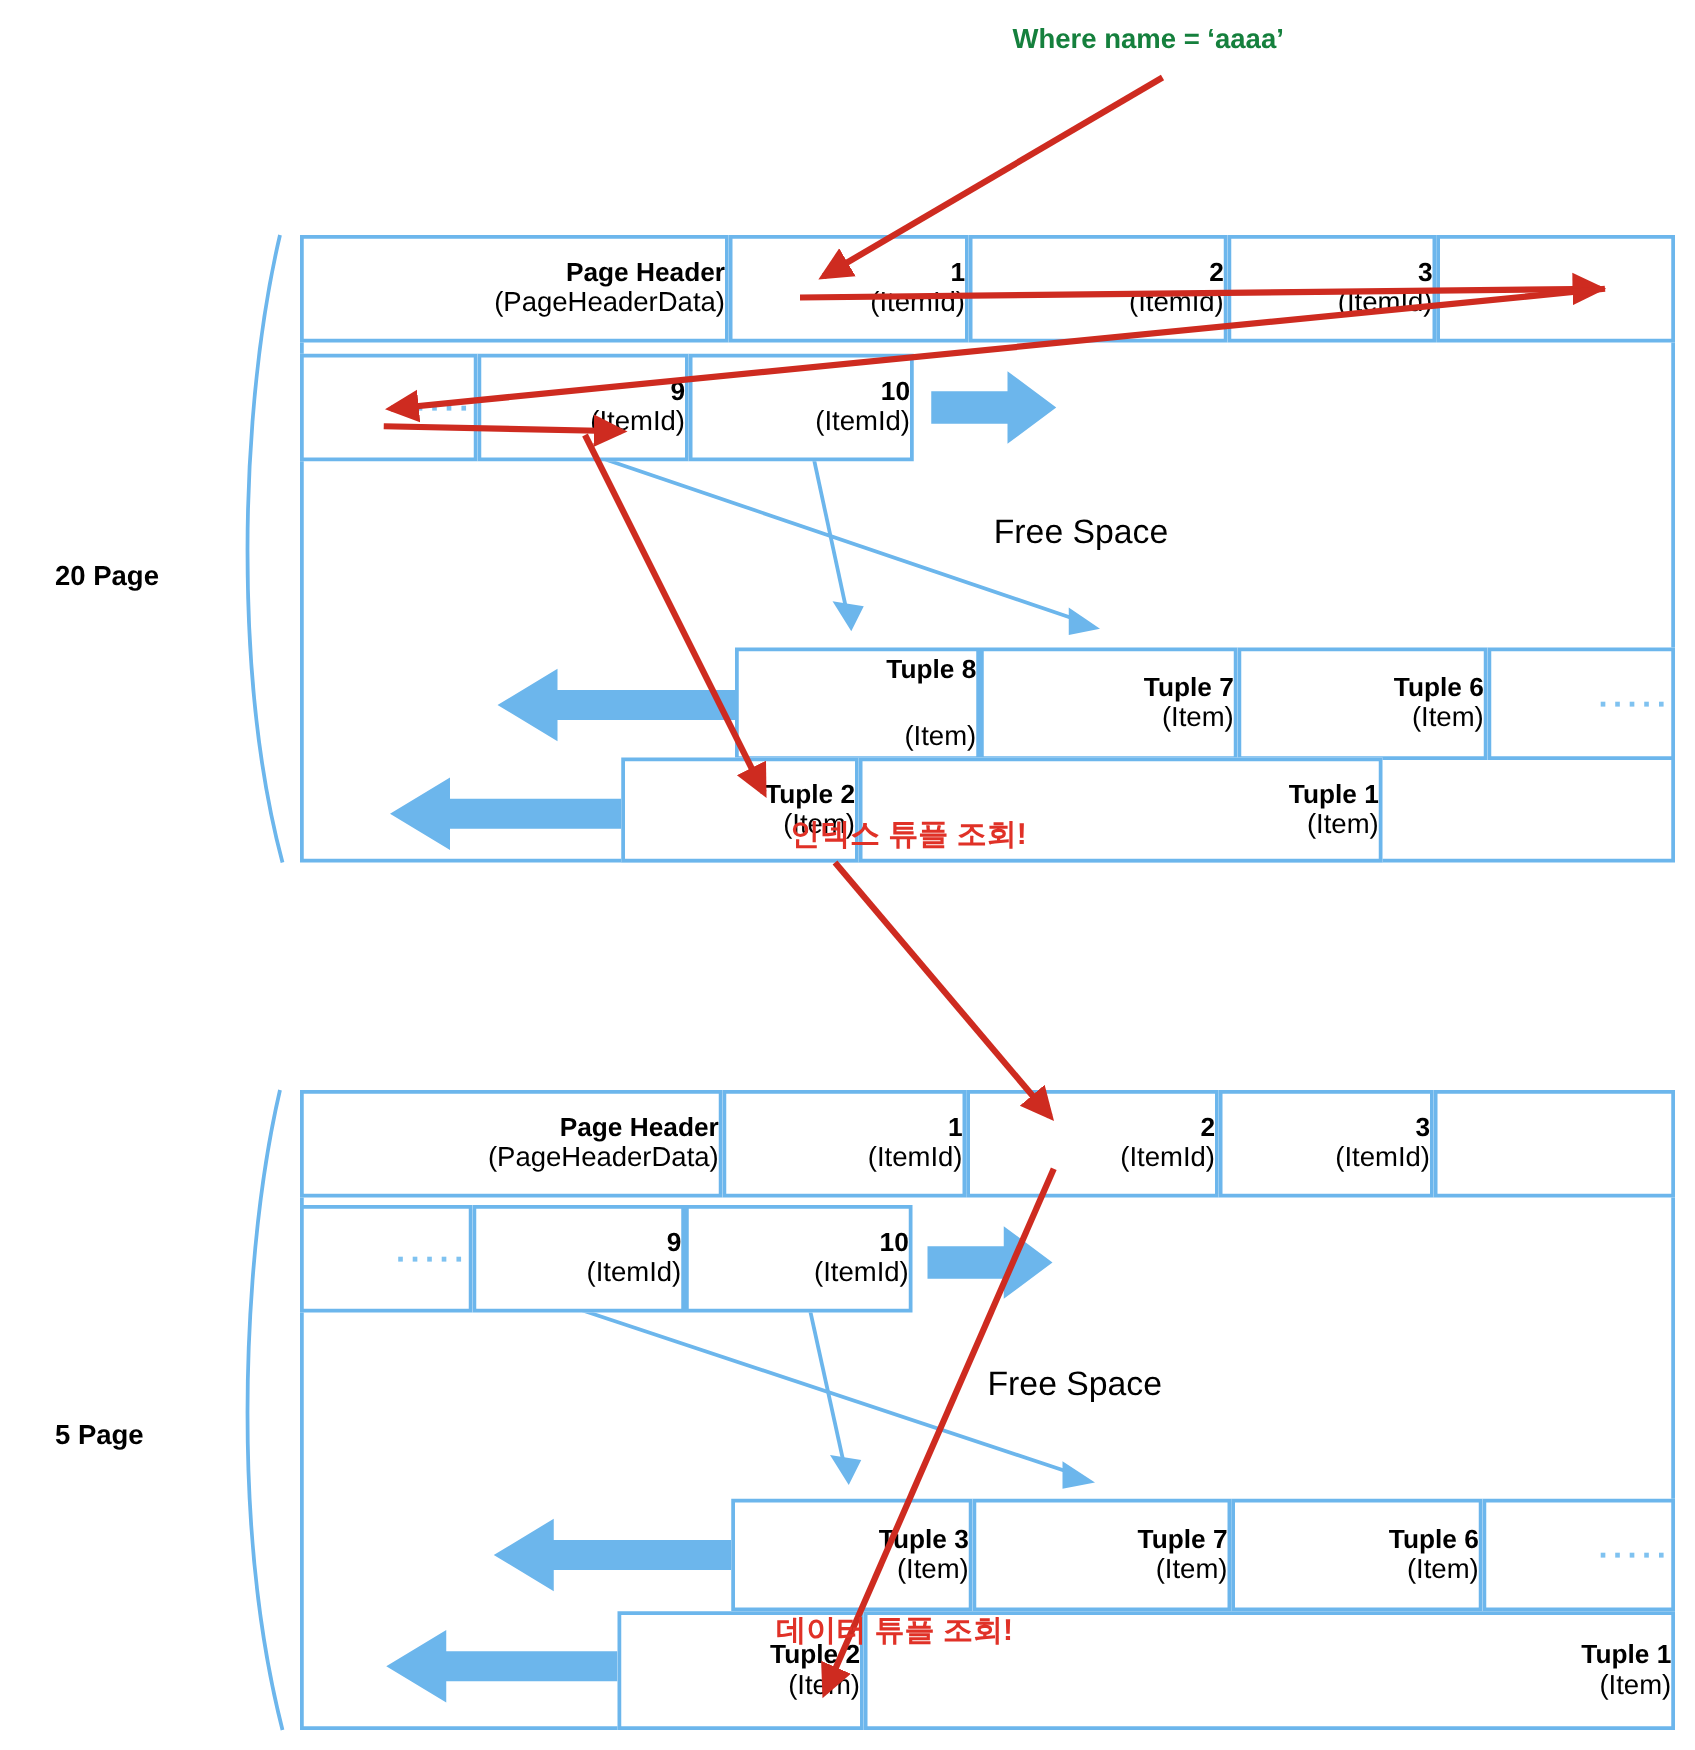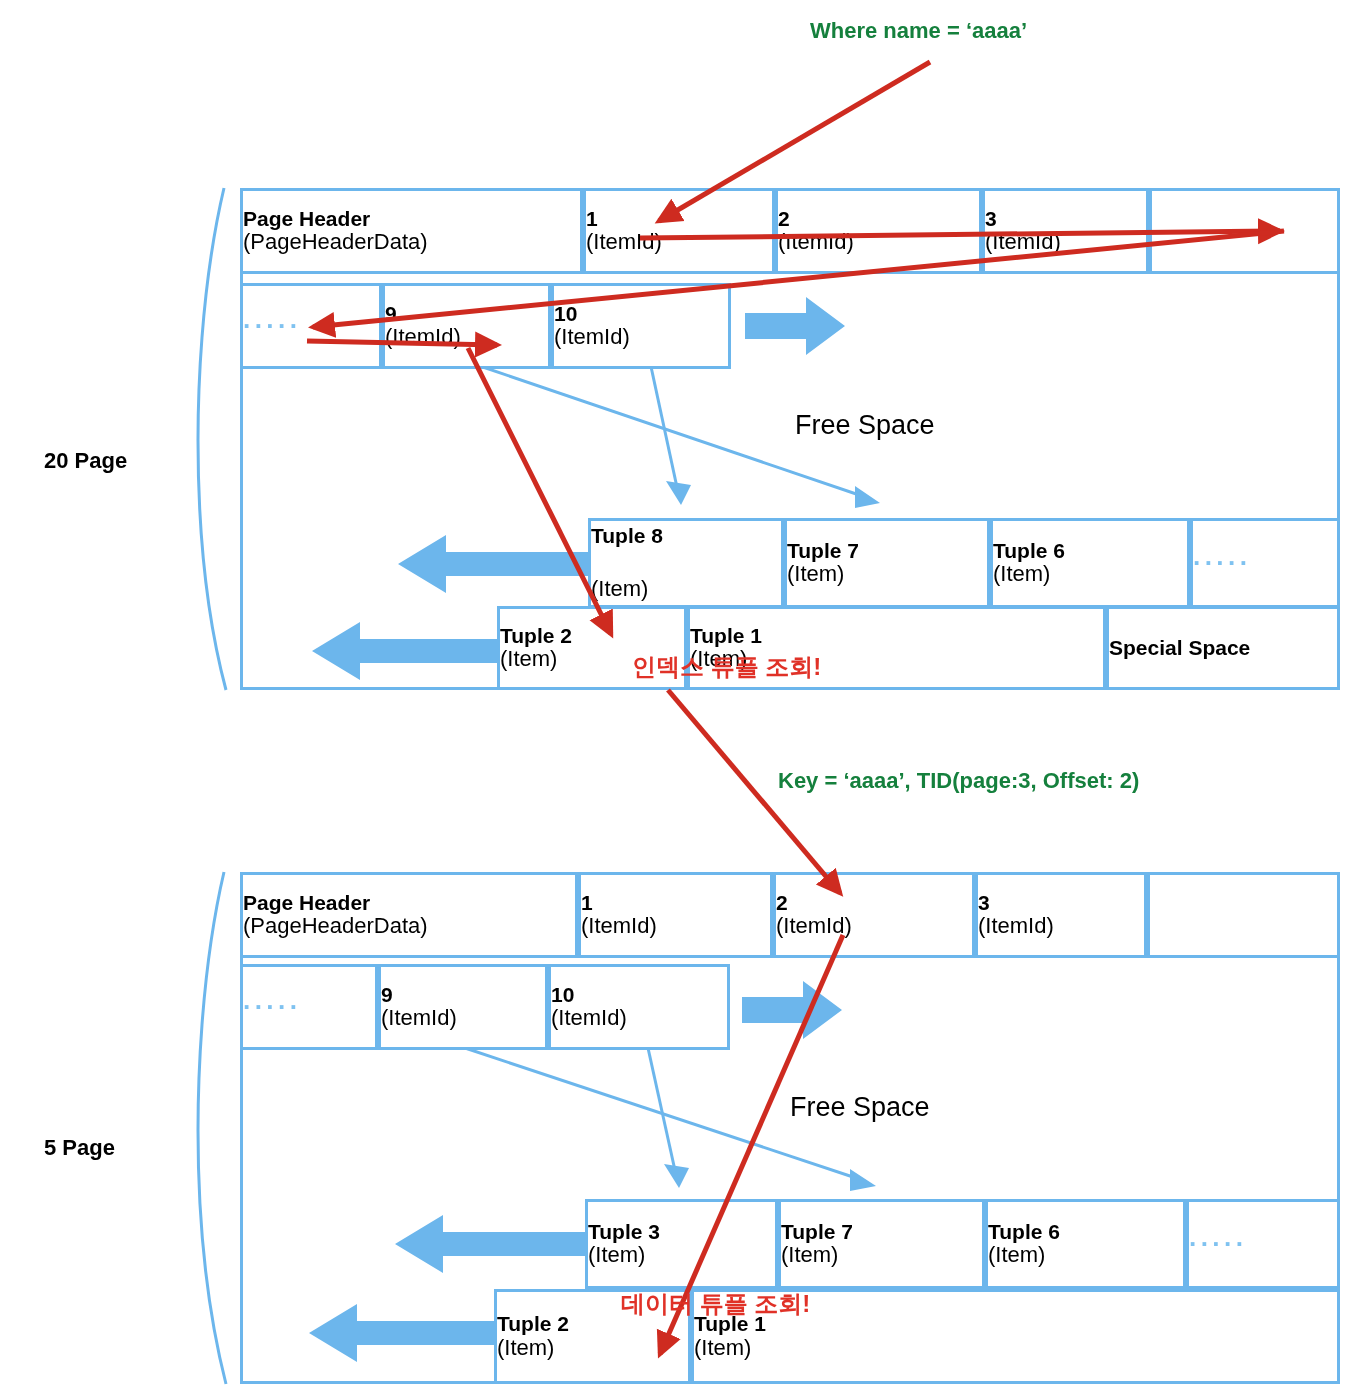--- a/index.html
+++ b/index.html
@@ -20,21 +20,21 @@
   }
 
   
   .box {
     position: absolute;
     box-sizing: border-box;
     border: 3px solid #6CB6EC;
     background: #ffffff;
     display: flex;
     flex-direction: column;
-    align-items: flex-start;
+    align-items: flex-end;
     justify-content: center;
     line-height: 1.12;
     text-align: center;
   }
   .box .t1 {
     font-weight: bold;
     font-size: 21px;
     color: #000;
     white-space: nowrap;
   }
@@ -221,23 +221,20 @@
     <span class="dots">·····</span>
   </div>
 
   <div class="box" style="left:497px; top:606px; width:190px; height:84px;">
     <span class="t1">Tuple 2</span>
     <span class="t2">(Item)</span>
   </div>
   <div class="box" style="left:687px; top:606px; width:419px; height:84px;">
     <span class="t1">Tuple 1</span>
     <span class="t2">(Item)</span>
-  </div>
-  <div class="box single" style="left:1106px; top:606px; width:234px; height:84px;">
-    <span class="t1">Special Space</span>
   </div>
 
   <div class="page-label" style="left:44px; top:1135px;">5 Page</div>
 
   <div class="pageframe" style="left:240px; top:872px; width:1100px; height:512px;"></div>
 
   <div class="box" style="left:240px; top:872px; width:338px; height:86px;">
     <span class="t1">Page Header</span>
     <span class="t2">(PageHeaderData)</span>
   </div>
@@ -312,19 +309,18 @@
 
     <line x1="468" y1="348" x2="611" y2="634" stroke="#CE2B20" stroke-width="5" marker-end="url(#redhead)"></line>
 
     <line x1="668" y1="690" x2="840" y2="893" stroke="#CE2B20" stroke-width="5" marker-end="url(#redhead)"></line>
 
     <line x1="843" y1="935" x2="660" y2="1354" stroke="#CE2B20" stroke-width="5" marker-end="url(#redhead)"></line>
   </svg>
 
   <div class="callout" style="left:810px; top:18px;">Where name = ‘aaaa’</div>
 
-  <div class="callout" style="left:778px; top:768px;">Key = ‘aaaa’, TID(page:3, Offset: 2)</div>
 
   <div class="kr-note" style="left:632px; top:651px;">인덱스 튜플 조회!</div>
 
   <div class="kr-note" style="left:621px; top:1288px;">데이터 튜플 조회!</div>
 
 </div>
 
 </body></html>

